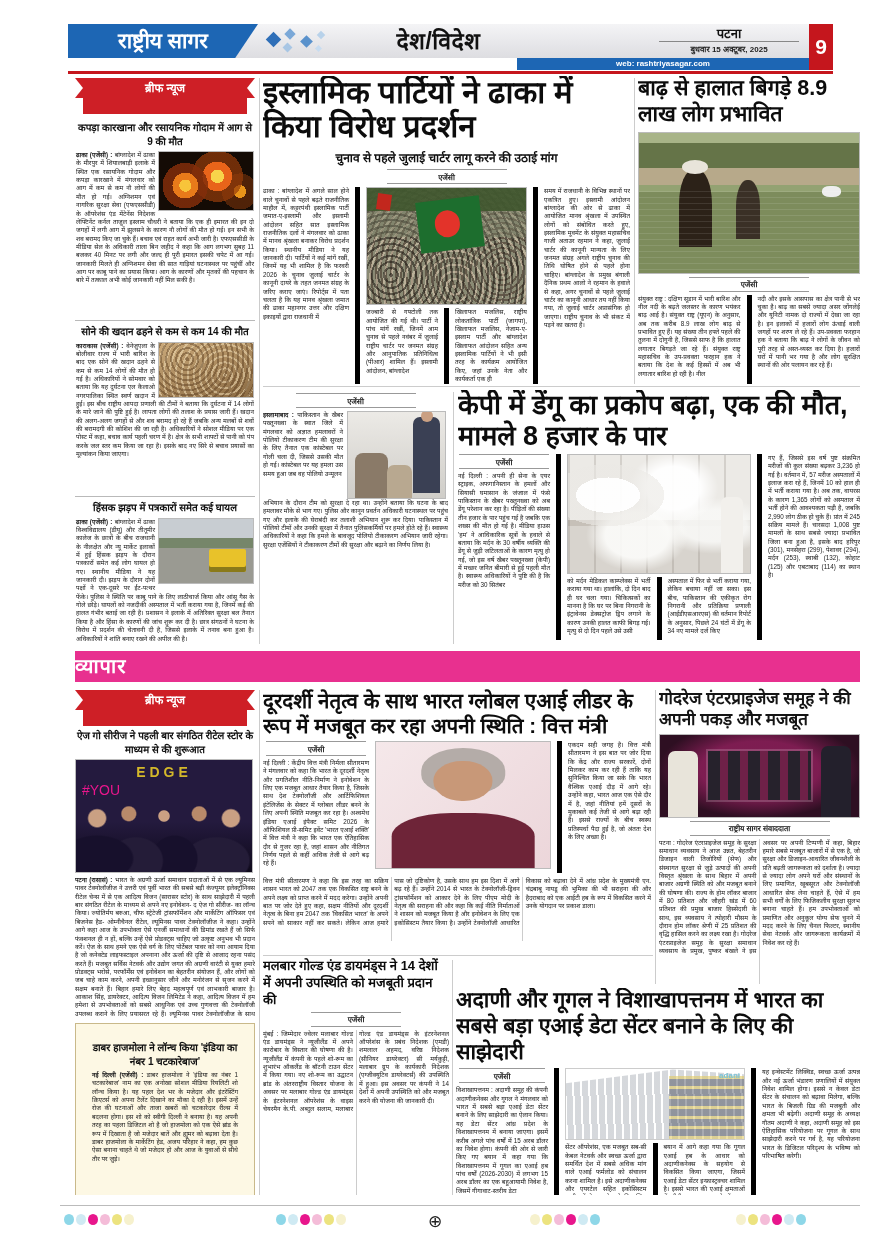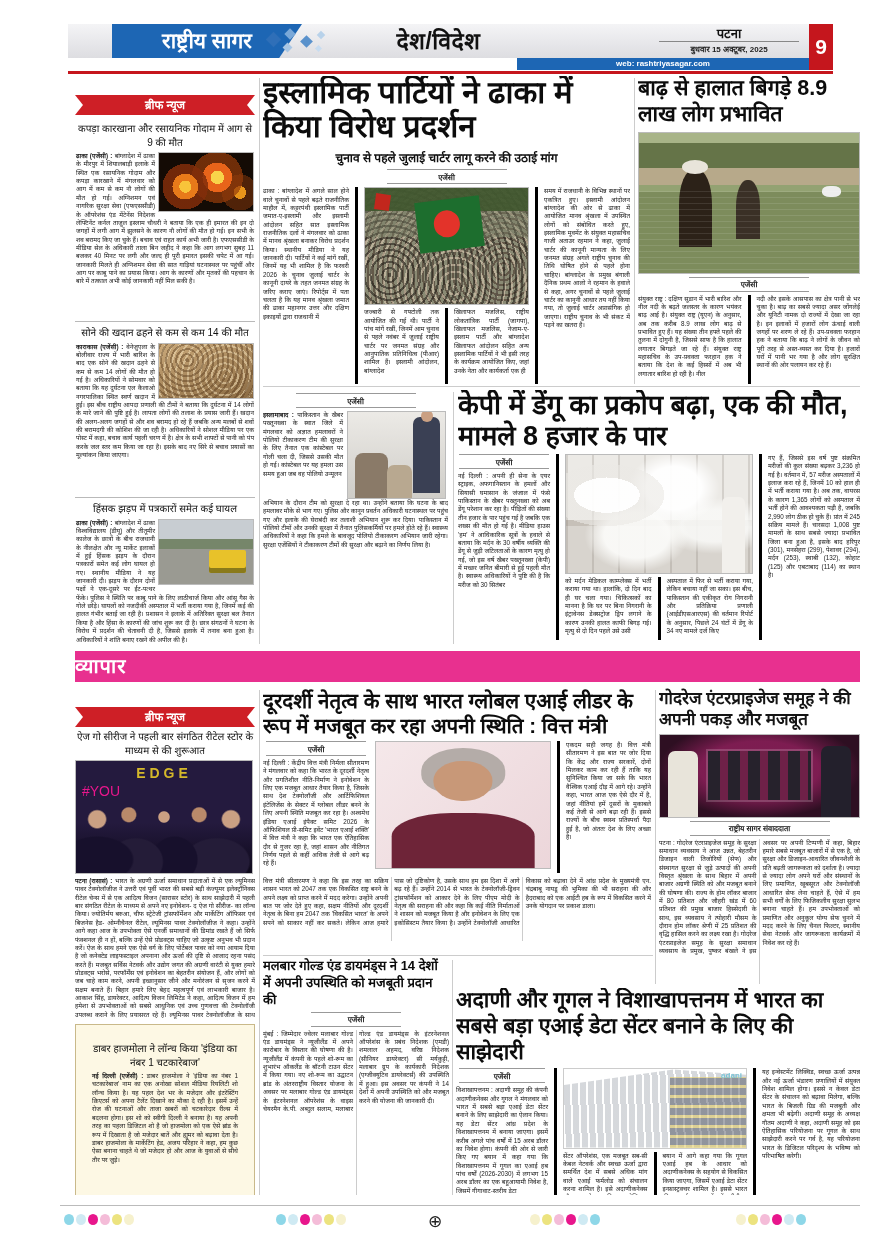--- a/index.html
+++ b/index.html
@@ -4,57 +4,57 @@
 <style>
   html,body{margin:0;padding:0;background:#fff;}
   .page{position:relative;width:877px;height:1241px;background:#fff;
         font-family:"Liberation Sans","DejaVu Sans",sans-serif;color:#1a1a1a;overflow:hidden;}
   
   .hdr{position:absolute;left:68px;top:24px;width:765px;height:47px;}
   .hbar{position:absolute;left:0;top:0;right:24px;height:34px;
         background:linear-gradient(#f4f4f6,#dddde1);overflow:hidden;}
   .masthead{position:absolute;left:0;top:0;width:190px;height:34px;background:#1d66b4;
             color:#fff;font-size:21px;font-weight:800;text-align:center;line-height:34px;
-            clip-path:polygon(0 0,100% 0,88% 100%,0 100%);margin-left:44px;}
+            clip-path:polygon(0 0,100% 0,88% 100%,0 100%);}
   .dmds{position:absolute;left:196px;top:4px;width:110px;height:28px;}
   .dmds i{position:absolute;display:block;transform:rotate(45deg);background:#4a86c8;}
   .dmds .d1{left:4px;top:6px;width:11px;height:11px;background:#2f6fb8;}
   .dmds .d2{left:22px;top:2px;width:8px;height:8px;background:#7aa8d8;}
   .dmds .d3{left:20px;top:16px;width:7px;height:7px;background:#a8c6e4;}
   .dmds .d4{left:38px;top:9px;width:9px;height:9px;background:#5a92cc;}
   .dmds .d5{left:54px;top:4px;width:6px;height:6px;background:#b8d2ea;}
   .dmds .d6{left:52px;top:18px;width:5px;height:5px;background:#c8dcf0;}
   .sec-title{position:absolute;left:0;right:0;top:0;text-align:center;font-size:23px;
              font-weight:800;color:#111;line-height:34px;letter-spacing:.5px;}
   .dateblk{position:absolute;right:10px;top:2px;width:140px;text-align:center;}
   .dateblk .city{font-size:13px;font-weight:800;color:#111;line-height:15px;}
   .dateblk .date{font-size:8px;font-weight:700;color:#222;border-top:1px solid #888;padding-top:1px;}
   .webstrip{position:absolute;right:24px;top:34px;width:292px;height:12px;background:#1d66b4;
             color:#fff;font-size:8px;font-weight:700;text-align:center;line-height:12px;}
   .pagenum{position:absolute;right:0;top:0;width:24px;height:46px;background:#c5161d;color:#fff;
            font-size:21px;font-weight:800;display:flex;align-items:center;justify-content:center;}
   .redrule{position:absolute;left:0;right:0;top:47px;height:3px;background:#c5161d;}
   
-  .ribbon{position:relative;height:20px;background:#ce1f26;color:#fff;font-weight:800;
-          font-size:11.5px;text-align:center;line-height:20px;margin:17px 8px 3px 8px;}
+  .ribbon{position:relative;height:36px;background:#ce1f26;color:#fff;font-weight:800;
+          font-size:11.5px;text-align:center;line-height:20px;margin:0 8px 3px 8px;}
   .ribbon::before{content:"";position:absolute;left:-8px;top:0;border-top:10px solid #ce1f26;
           border-bottom:10px solid #ce1f26;border-left:8px solid transparent;}
   .ribbon::after{content:"";position:absolute;right:-8px;top:0;border-top:10px solid #ce1f26;
           border-bottom:10px solid #ce1f26;border-right:8px solid transparent;}
   .bt{font-size:6.3px;line-height:1.33;text-align:justify;color:#1b1b1b;}
   .dl{font-weight:800;}
   .byline{width:120px;margin:3px auto;text-align:center;font-size:7.5px;font-weight:800;color:#222;
           border-top:1px solid #999;border-bottom:1px solid #999;padding:1.5px 0;}
   .divider{position:absolute;background:#ccc;}
   .art{overflow:hidden;}
   .ph{position:relative;overflow:hidden;border:1px solid #bbb;box-sizing:border-box;}
   
   .wbrief{position:absolute;left:75px;top:78px;width:180px;height:566px;overflow:hidden;}
   .b-item{border-bottom:1px solid #b9b9b9;padding:3px 1px 4px 1px;overflow:hidden;}
-  .b-title{font-size:10px;font-weight:400;text-align:center;line-height:1.35;color:#111;margin:1px 0 3px 0;}
+  .b-title{font-size:10px;font-weight:700;text-align:center;line-height:1.35;color:#111;margin:1px 0 3px 0;}
   .fire-photo{float:right;width:96px;height:60px;margin:0 0 2px 3px;background-color:#140b05;
     background-image:radial-gradient(circle at 28% 58%,#f8c43a 0 8%,#e87a1a 8% 17%,rgba(130,45,10,.85) 17% 30%,transparent 30%),
     radial-gradient(circle at 62% 42%,#f8d44a 0 10%,#e8641a 10% 22%,rgba(150,60,10,.7) 22% 38%,transparent 38%),
     radial-gradient(circle at 86% 68%,#e8941a 0 7%,rgba(120,50,10,.6) 7% 20%,transparent 20%);}
   .mine-photo{float:right;width:96px;height:56px;margin:0 0 2px 3px;background-color:#b99a6b;
     background-image:repeating-radial-gradient(circle at 30% 30%,rgba(90,60,30,.45) 0 2px,transparent 2px 5px),
     repeating-radial-gradient(circle at 70% 60%,rgba(240,220,180,.55) 0 2px,transparent 2px 6px),
     linear-gradient(160deg,#caa97a,#8a6a42);}
   .truck-photo{float:right;width:96px;height:66px;margin:0 0 2px 3px;position:relative;
     background:linear-gradient(#c8cdd2 0 30%,#76866a 30% 45%,#9a9a92 45% 100%);}
@@ -70,21 +70,21 @@
   .protest-photo{width:100%;height:118px;background-color:#8a8a74;
     background-image:linear-gradient(rgba(66,88,48,.95) 0 20%,rgba(120,125,100,.45) 20% 42%,rgba(0,0,0,0) 42%),
     repeating-radial-gradient(circle at 15% 75%,rgba(30,25,20,.55) 0 2px,transparent 2px 6px),
     repeating-radial-gradient(circle at 55% 85%,rgba(235,215,190,.5) 0 2px,transparent 2px 7px),
     repeating-radial-gradient(circle at 85% 70%,rgba(60,40,30,.5) 0 2px,transparent 2px 5px);}
   .bd-flag{position:absolute;left:32%;top:9%;width:40%;height:44%;background:#1d6e2e;transform:rotate(-7deg);}
   .bd-flag::after{content:"";position:absolute;left:26%;top:22%;width:40%;height:52%;border-radius:50%;background:#e3332a;}
   .red-flag{position:absolute;left:6%;top:5%;width:9%;height:14%;background:#c2271d;transform:rotate(8deg);}
   .under-photo{display:flex;gap:6px;margin-top:3px;flex:1;}
   .under-photo .uc{flex:1;}
-  .vr{border-left:3px solid #000000;}
+  .vr{border-left:5px solid #000000;}
   
   .polio{position:absolute;left:263px;top:390px;width:185px;height:254px;}
   .hl-polio{font-size:13.5px;font-weight:800;line-height:1.32;color:#0c0c0c;margin:0;}
   .polio-row{display:flex;gap:4px;margin-top:2px;}
   .polio-row .pt{width:80px;flex:0 0 80px;}
   .polio-photo{width:99px;height:88px;flex:0 0 99px;background:linear-gradient(#eceae6,#cfcdc8);}
   .polio-photo .guard{position:absolute;right:5%;top:6%;width:28%;height:88%;background:#3a4054;border-radius:7px 7px 0 0;}
   .polio-photo .guard::before{content:"";position:absolute;left:28%;top:-9%;width:44%;height:16%;background:#caa083;border-radius:50%;}
   .polio-photo .nurse{position:absolute;left:7%;bottom:0;width:34%;height:52%;background:#8a7a68;border-radius:8px 8px 0 0;}
   .polio-photo .child{position:absolute;left:40%;bottom:0;width:26%;height:38%;background:#b8a890;border-radius:7px 7px 0 0;}

